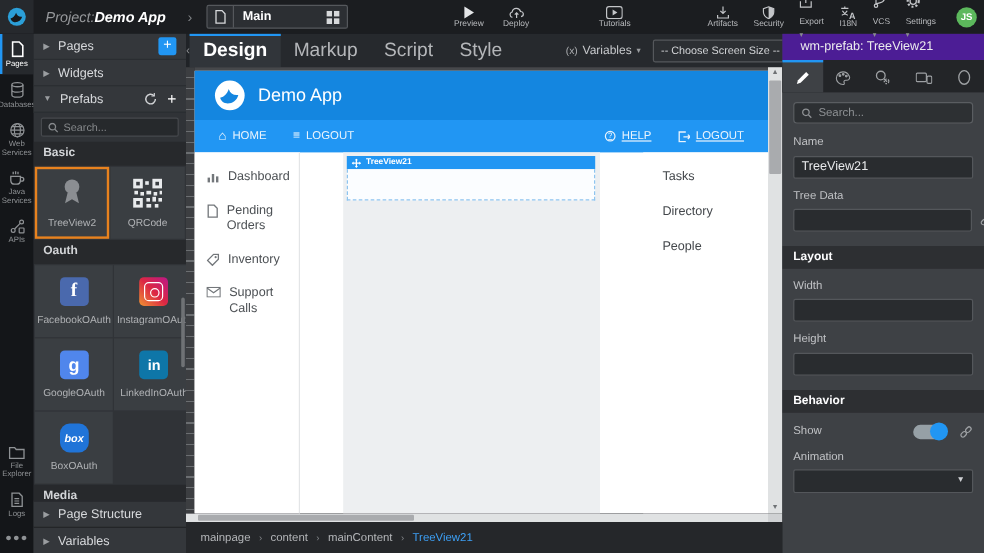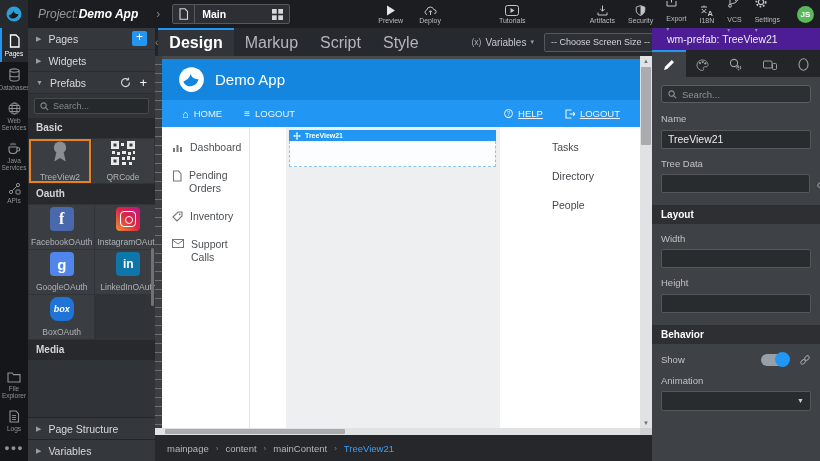--- a/index.html
+++ b/index.html
@@ -46,21 +46,21 @@
   .acc-row.bottom { border-top:1px solid #232528; border-bottom:none; }
   .plus-btn { width:15px; height:15px; background:#2196f3; border-radius:2px; color:#fff; font-size:12px; line-height:13px; text-align:center; cursor:pointer; }
   .acc-tools { display:flex; gap:8px; align-items:center; color:#d0d2d5; }
   .lp-search { padding:4px 6px; flex:none; }
   .lp-search .box { display:flex; align-items:center; height:16px; background:#26292c; border:1px solid #46494d; border-radius:2px; padding:0 5px; color:#85888b; }
   .lp-search input { flex:1; background:transparent; border:none; outline:none; color:#c7c9cc; font-size:9px; margin-left:4px; width:60px; }
   .lp-search input::placeholder { color:#85888b; }
   .lp-scroll { flex:1; overflow:hidden; position:relative; }
   .sec-head { height:20px; line-height:20px; padding:0 8px; background:#27292c; color:#d3d5d8; font-size:10px; font-weight:bold; }
   .tiles { display:grid; grid-template-columns:1fr 1fr; gap:1px; padding:1px; }
-  .tile { background:#3a3e42; height:44px; display:flex; flex-direction:column; align-items:center; justify-content:center; gap:6px; cursor:pointer; border:2px solid transparent; }
+  .tile { background:#3a3e42; height:60px; display:flex; flex-direction:column; align-items:center; justify-content:center; gap:6px; cursor:pointer; border:2px solid transparent; }
   .tile.selected { border-color:#e8821e; }
   .tile .tlabel { font-size:8.5px; color:#b0b2b5; }
   .sq-icon { width:24px; height:24px; border-radius:4px; display:flex; align-items:center; justify-content:center; color:#fff; font-weight:bold; }
   .insta { background:linear-gradient(45deg,#f09433,#dc2743 50%,#bc1888); }
   .insta-inner { width:16px; height:16px; border:1.5px solid #fff; border-radius:4px; position:relative; }
   .insta-inner::after { content:""; position:absolute; left:3.5px; top:3.5px; width:6px; height:6px; border:1.5px solid #fff; border-radius:50%; }
   .lp-thumb { position:absolute; right:1px; top:130px; width:3px; height:58px; background:#6f7275; border-radius:2px; }
 
   
   .center { position:absolute; left:155px; top:28px; width:497px; height:433px; display:flex; flex-direction:column; }

